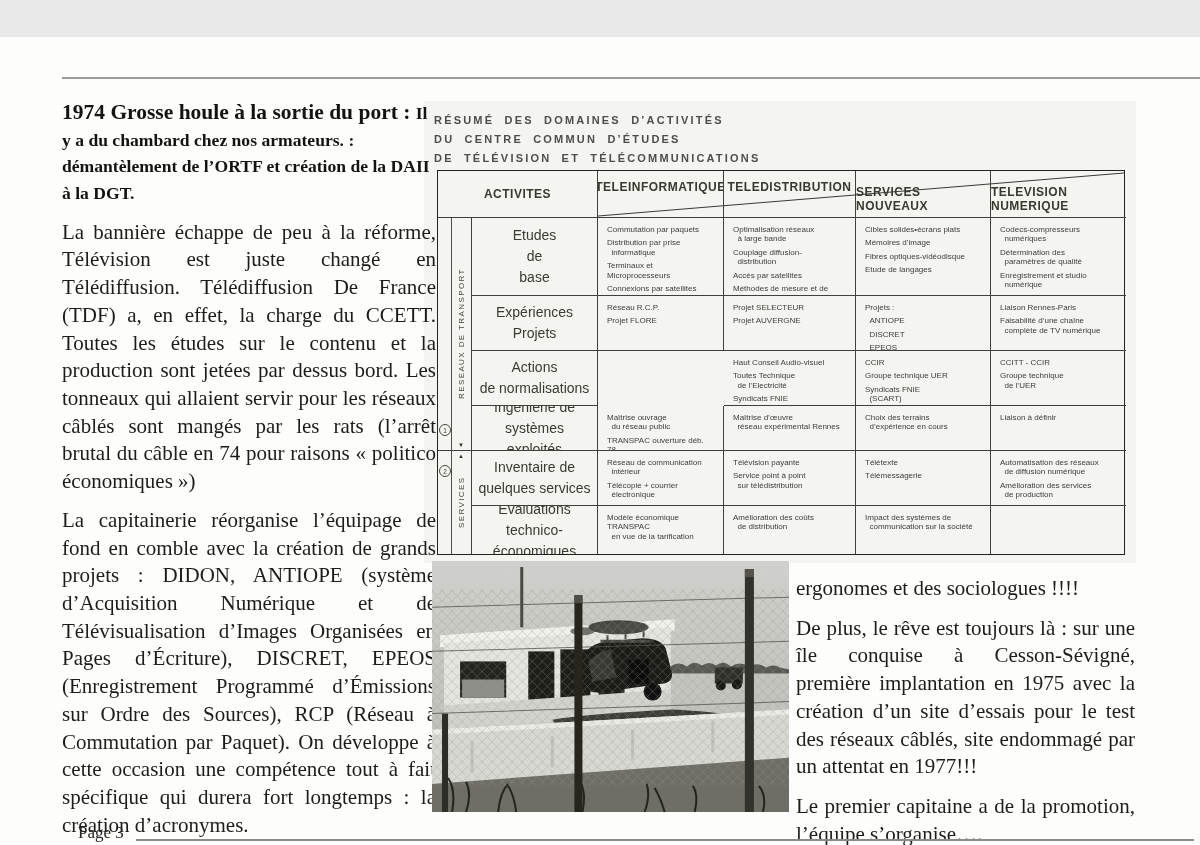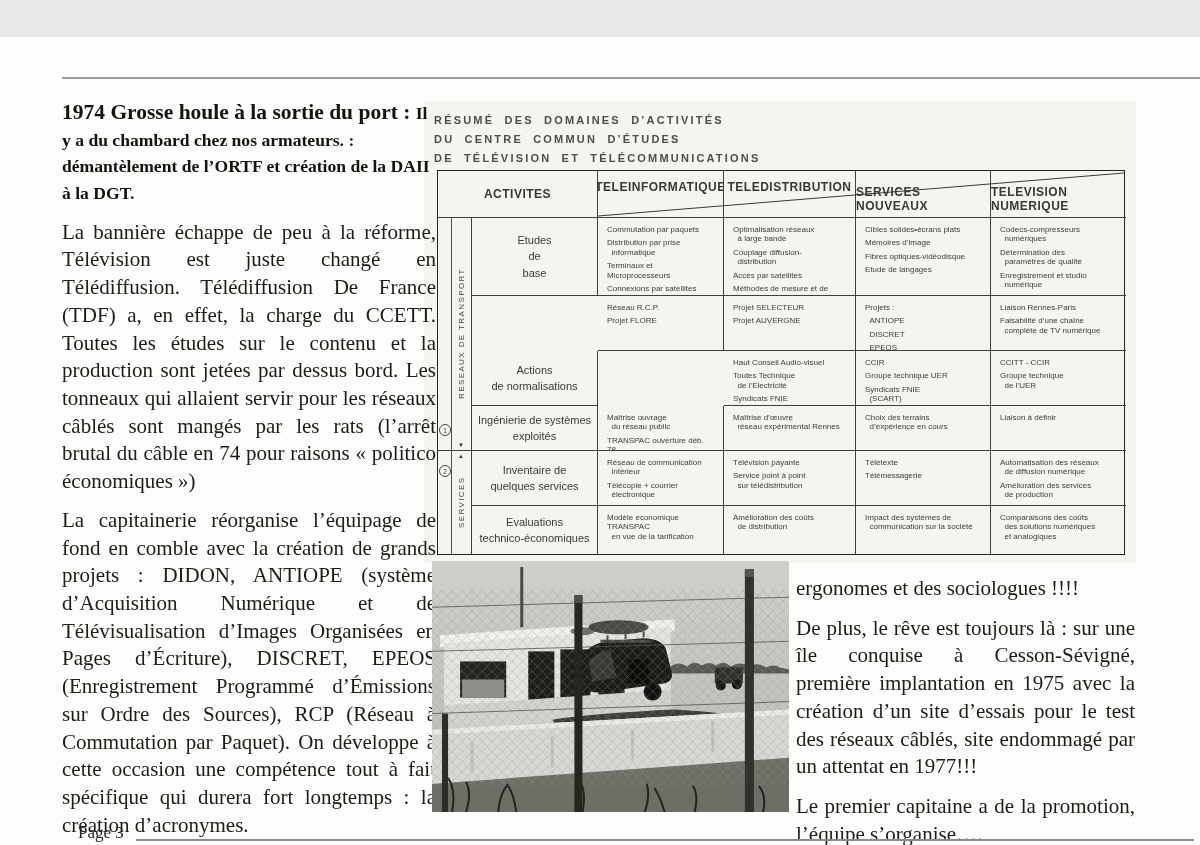--- a/index.html
+++ b/index.html
@@ -44,21 +44,21 @@
   .s2{grid-row:6 / span 2;}
   .strip::after{content:'';position:absolute;left:13px;top:0;bottom:0;width:1px;background:#50504c;}
   .vlabel{position:absolute;left:14px;right:0;top:0;bottom:0;display:flex;align-items:center;justify-content:center;
           writing-mode:vertical-rl;transform:rotate(180deg);font-size:8px;letter-spacing:1.4px;color:#46463f;}
   .circ{position:absolute;left:1px;width:10px;height:10px;border:1px solid #46463f;border-radius:50%;
         display:flex;align-items:center;justify-content:center;font-size:6.5px;color:#39392f;background:transparent;}
   .s1 .circ{bottom:14px;} .s2 .circ{top:14px;}
   .arr{position:absolute;left:20px;font-size:6px;color:#2e2e28;line-height:1;}
   .s1 .arr{bottom:2px;} .s2 .arr{top:2px;}
   .act{display:flex;align-items:center;justify-content:center;text-align:center;
-       white-space:pre-line;line-height:1.5;font-size:11px;color:#3a3a34;grid-column:2;}
+       white-space:pre-line;line-height:1.5;font-size:14px;color:#3a3a34;grid-column:2;}
   .cell{padding:7px 9px 3px 9px;}
   .cell .li{white-space:pre-wrap;margin:0 0 4px;line-height:1.18;}
   .cell .li:last-child{margin-bottom:0;}
   .col1{grid-column:3;} .col2{grid-column:4;} .col3{grid-column:5;} .col4{grid-column:6;}
   .r2{grid-row:2;} .r3{grid-row:3;} .r4{grid-row:4;} .r5{grid-row:5;} .r6{grid-row:6;} .r7{grid-row:7;}
 
   
   .photo{position:absolute;left:432px;top:524px;width:357px;height:251px;}
   .photo svg{display:block;}
 </style>
@@ -123,20 +123,22 @@
       </div>
     <div class="c cell col4 r2 lastcol">
         <div class="li">Codecs-compresseurs
   numériques</div>
         <div class="li">Détermination des
   paramètres de qualité</div>
         <div class="li">Enregistrement et studio
   numérique</div>
       </div>
 
+    <div class="c act r3">Expériences
+Projets</div>
     <div class="c cell col1 r3">
         <div class="li">Réseau R.C.P.</div>
         <div class="li">Projet FLORE</div>
       </div>
     <div class="c cell col2 r3">
         <div class="li">Projet SELECTEUR</div>
         <div class="li">Projet AUVERGNE</div>
       </div>
     <div class="c cell col3 r3">
         <div class="li">Projets :</div>
@@ -226,25 +228,20 @@
         <div class="li">Modèle économique TRANSPAC
   en vue de la tarification</div>
       </div>
     <div class="c cell col2 r7 lastrow">
         <div class="li">Amélioration des coûts
   de distribution</div>
       </div>
     <div class="c cell col3 r7 lastrow">
         <div class="li">Impact des systèmes de
   communication sur la société</div>
-      </div>
-    <div class="c cell col4 r7 lastrow lastcol">
-        <div class="li">Comparaisons des coûts
-  des solutions numériques
-  et analogiques</div>
       </div>
 
     <svg class="diag" width="688" height="47" viewBox="0 0 688 47">
       <line x1="160" y1="45" x2="686" y2="2" stroke="#3a3a36" stroke-width="1"></line>
     </svg>
   </div>
 
   <div class="photo">
     <svg width="357" height="251" viewBox="0 0 356 250" preserveAspectRatio="none">
       <defs>

